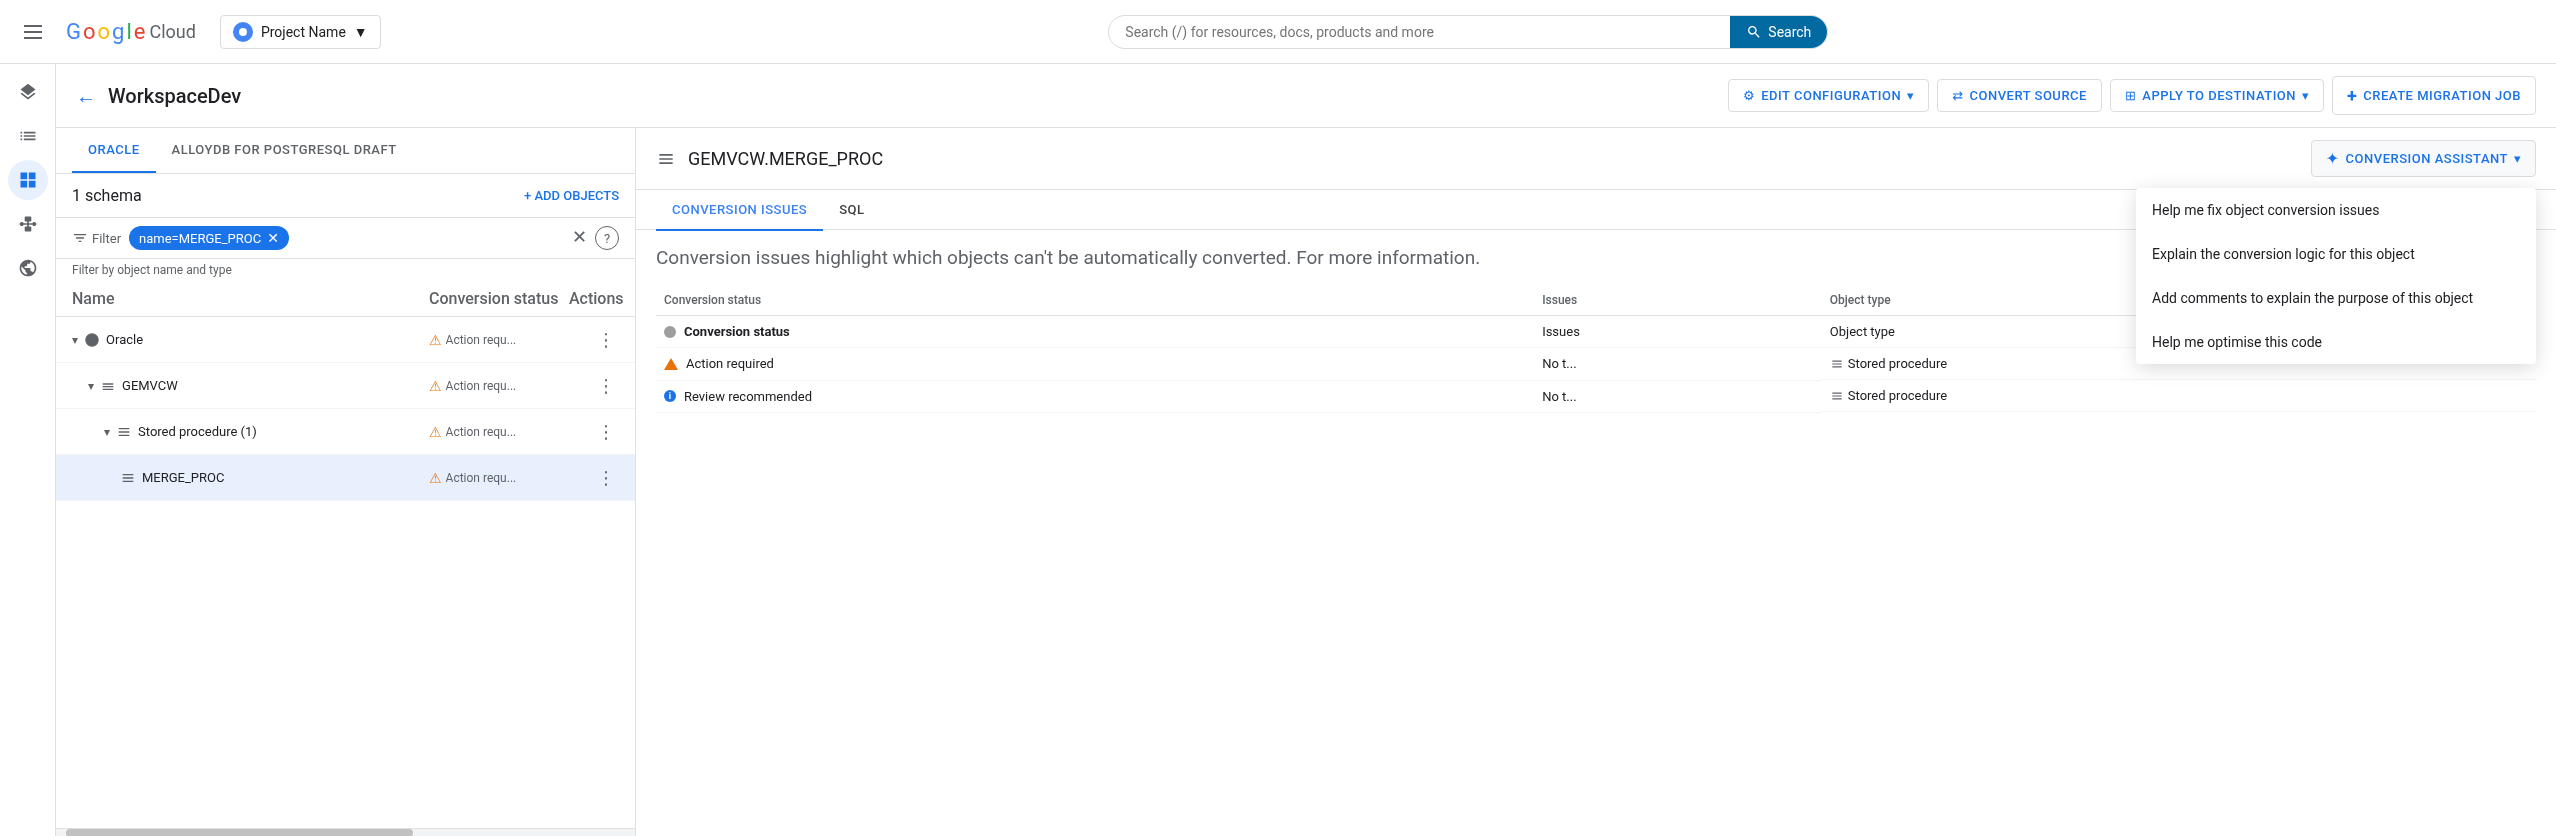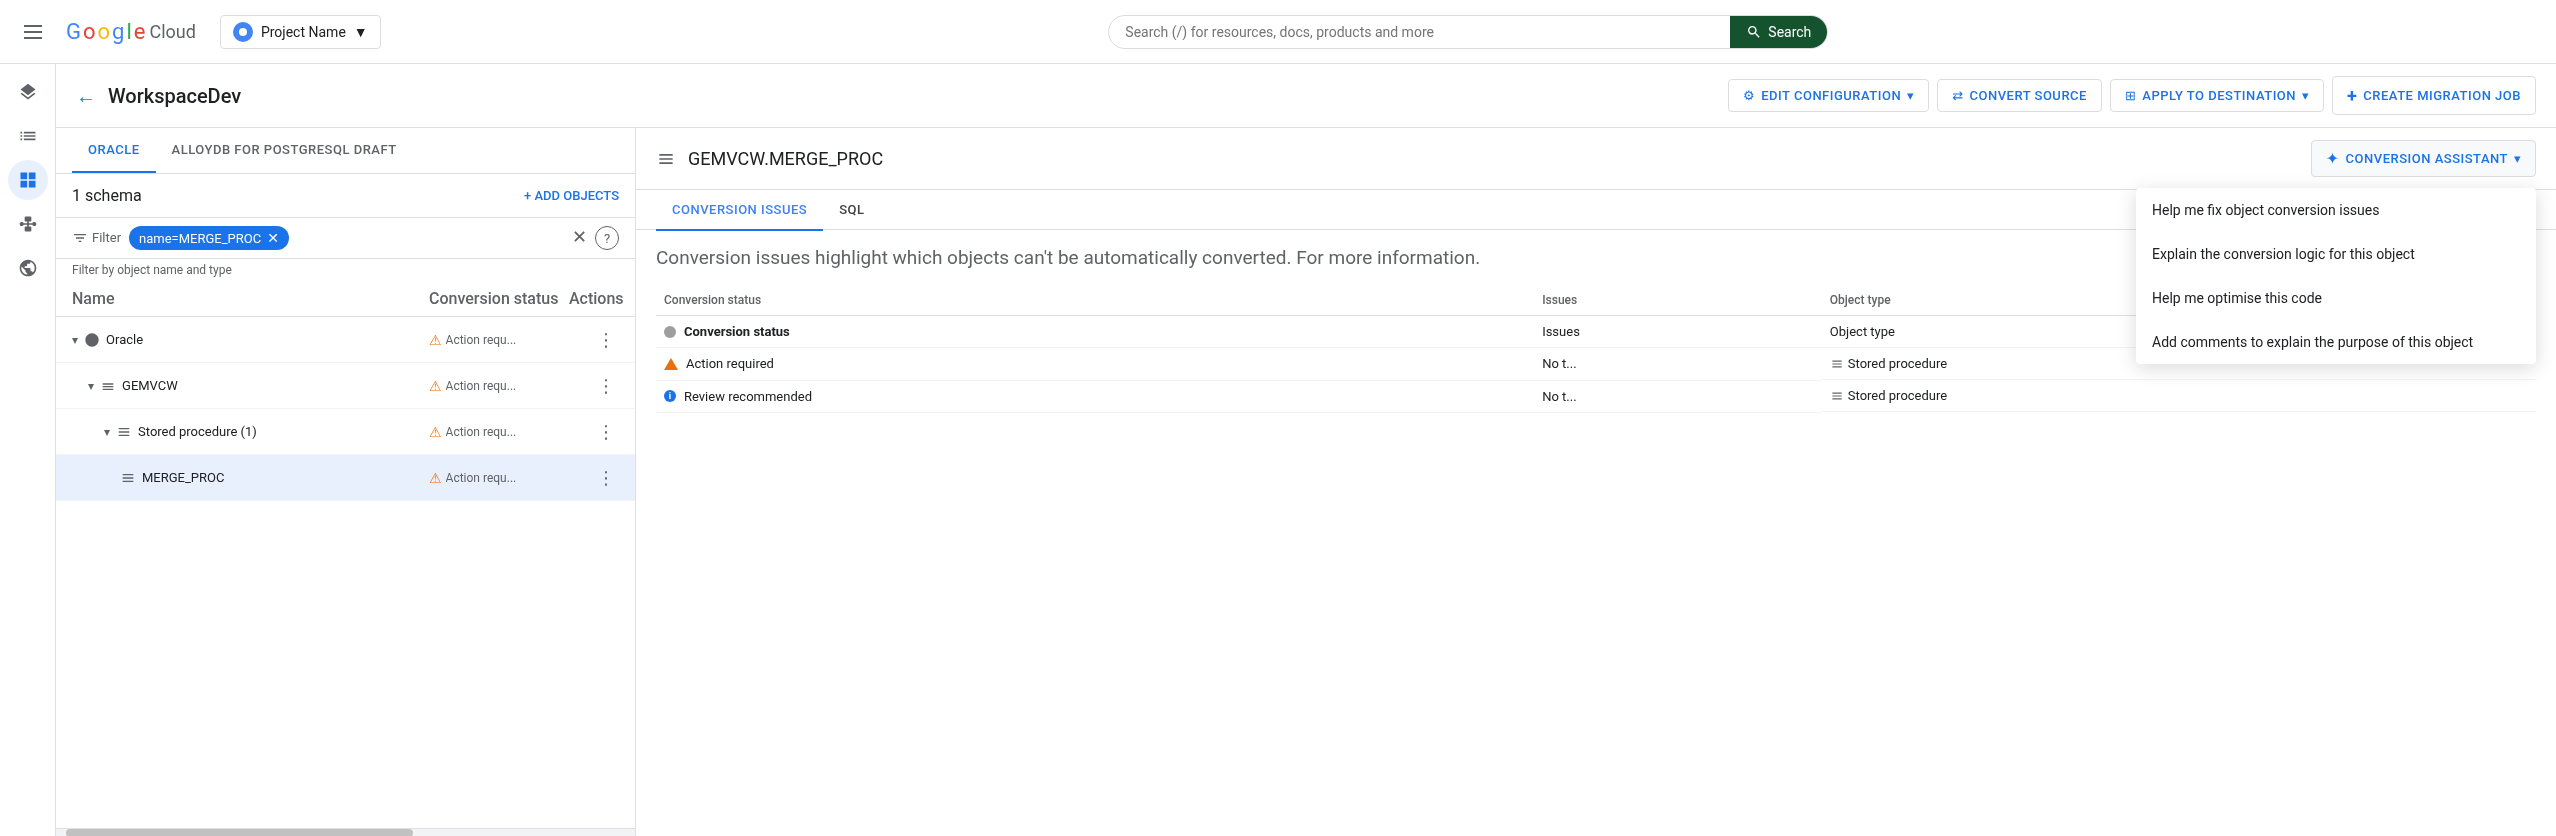--- a/index.html
+++ b/index.html
@@ -26,21 +26,21 @@
     }
     .project-dot { width: 20px; height: 20px; border-radius: 50%; background: #4285f4; display: flex; align-items: center; justify-content: center; }
     .project-dot-inner { width: 8px; height: 8px; border-radius: 50%; background: #fff; }
     .search-bar {
       flex: 1; max-width: 720px; display: flex; align-items: center;
       border: 1px solid #dadce0; border-radius: 24px; padding: 8px 16px;
       margin: 0 auto; gap: 8px;
     }
     .search-bar input { border: none; outline: none; flex: 1; font-size: 14px; color: #5f6368; background: transparent; }
     .search-btn {
-      display: flex; align-items: center; gap: 6px; background: #14532d;
+      display: flex; align-items: center; gap: 6px; background: #0369a1;
       color: #fff; border: none; border-radius: 0 24px 24px 0;
       padding: 8px 16px; cursor: pointer; font-size: 14px; margin: -8px -16px -8px 0;
     }
 
     
     .app-layout { display: flex; height: calc(100vh - 64px); }
 
     
     .icon-sidebar {
       width: 56px; background: #fff; border-right: 1px solid #e0e0e0;
@@ -77,21 +77,21 @@
     .tab { padding: 14px 16px; cursor: pointer; font-size: 13px; color: #5f6368; font-weight: 500; text-transform: uppercase; letter-spacing: 0.5px; border-bottom: 2px solid transparent; }
     .tab.active { color: #1a73e8; border-bottom-color: #1a73e8; }
 
     
     .schema-header { display: flex; align-items: center; justify-content: space-between; padding: 12px 16px; border-bottom: 1px solid #e0e0e0; flex-shrink: 0; }
     .schema-count { font-size: 16px; font-weight: 400; color: #202124; }
     .add-objects-btn { display: flex; align-items: center; gap: 4px; color: #1a73e8; cursor: pointer; font-size: 13px; font-weight: 500; }
 
     
     .filter-bar { display: flex; align-items: center; gap: 8px; padding: 8px 16px; border-bottom: 1px solid #e0e0e0; flex-shrink: 0; }
-    .filter-label { font-size: 13px; color: #5f6368; display: flex; align-items: flex-start; gap: 4px; }
+    .filter-label { font-size: 13px; color: #5f6368; display: flex; align-items: center; gap: 4px; }
     .filter-chip { display: flex; align-items: center; gap: 6px; background: #1a73e8; color: #fff; border-radius: 16px; padding: 4px 10px; font-size: 13px; }
     .filter-chip .chip-x { cursor: pointer; font-size: 14px; }
     .filter-actions { display: flex; gap: 8px; margin-left: auto; }
     .filter-x { cursor: pointer; color: #5f6368; font-size: 18px; }
     .filter-help { cursor: pointer; color: #5f6368; font-size: 18px; border: 1px solid #5f6368; border-radius: 50%; width: 24px; height: 24px; display: flex; align-items: center; justify-content: center; font-size: 13px; }
     .filter-hint { font-size: 12px; color: #5f6368; padding: 4px 16px; }
 
     
     .object-table { flex: 1; overflow-y: auto; }
     .table-header { display: grid; grid-template-columns: 1fr 140px 50px; padding: 8px 16px; font-size: 16px; color: #5f6368; font-weight: 500; border-bottom: 1px solid #e0e0e0; }
@@ -437,22 +437,22 @@
                   <span>Stored procedure</span>
                 </td>
               </tr>
             </tbody>
           </table>
         </div>
 
         <div class="dropdown-overlay">
           <div class="dropdown-item">Help me fix object conversion issues</div>
           <div class="dropdown-item">Explain the conversion logic for this object</div>
+          <div class="dropdown-item">Add comments to explain the purpose of this object</div>
           <div class="dropdown-item">Help me optimise this code</div>
-          <div class="dropdown-item">Add comments to explain the purpose of this object</div>
         </div>
 
       </div>
     </div>
   </div>
 </div>
 
 <style>
   .issues-table td { vertical-align: middle; }
   .issues-table td:last-child { white-space: nowrap; }

